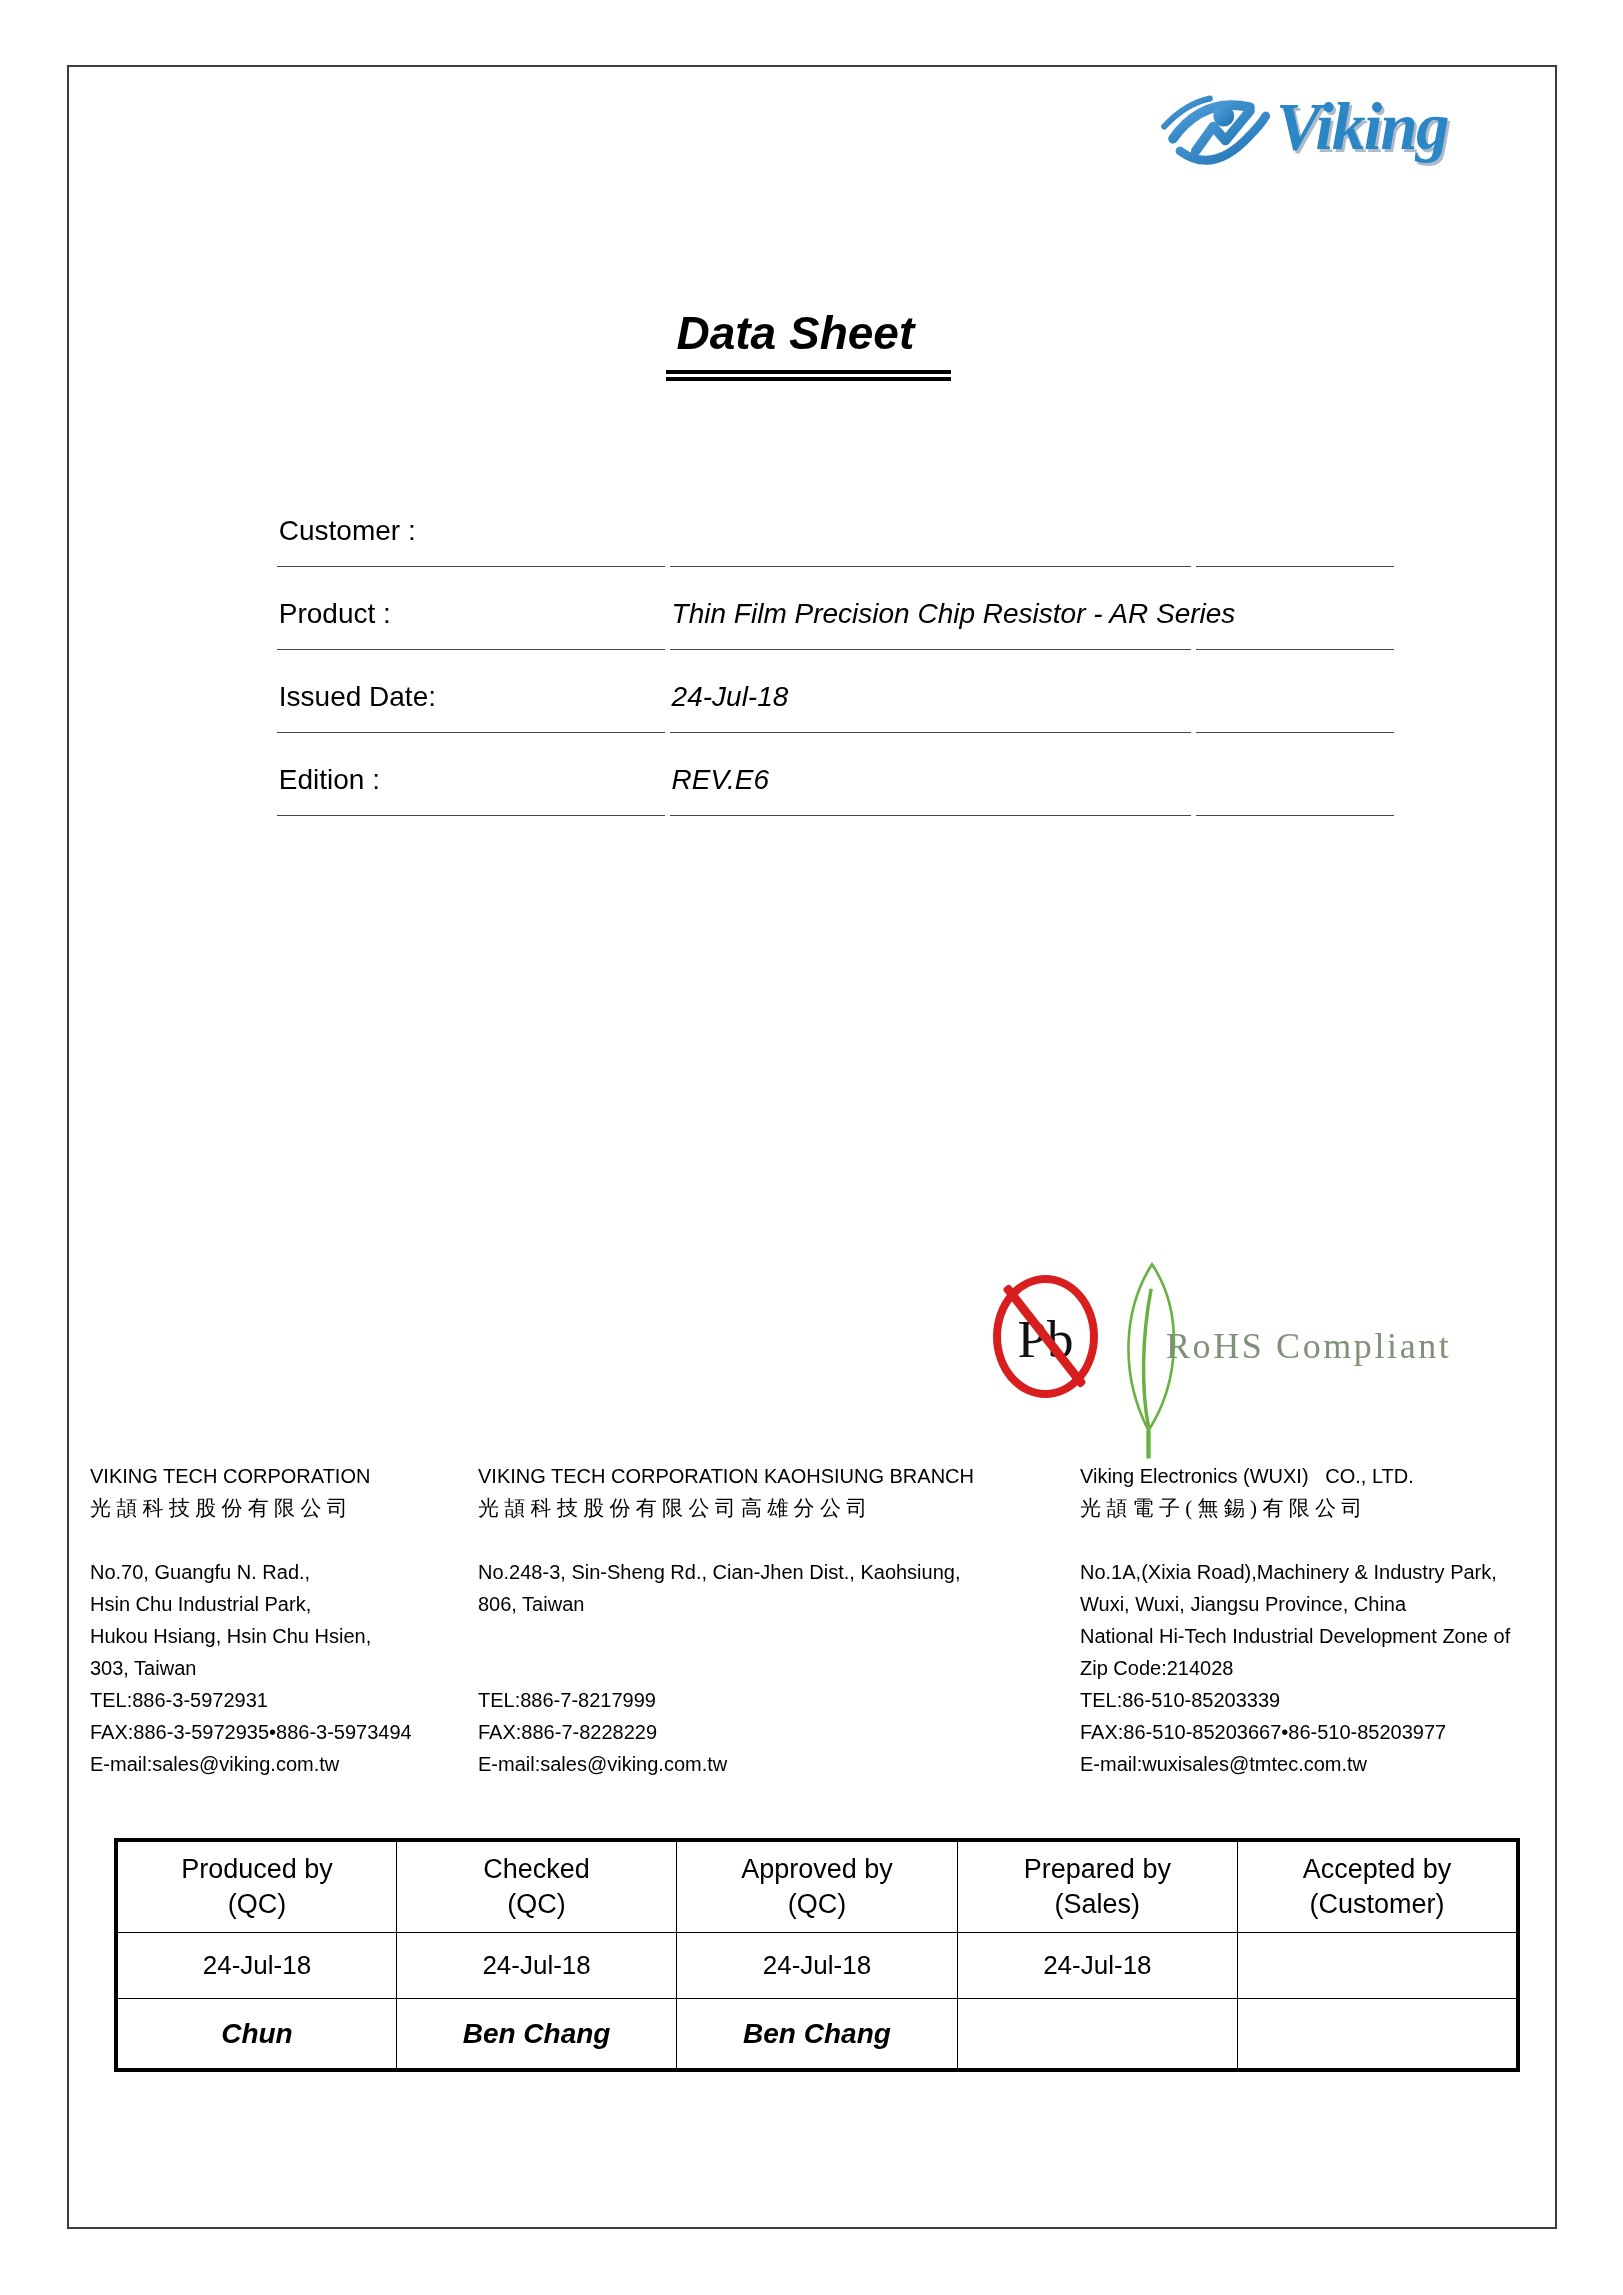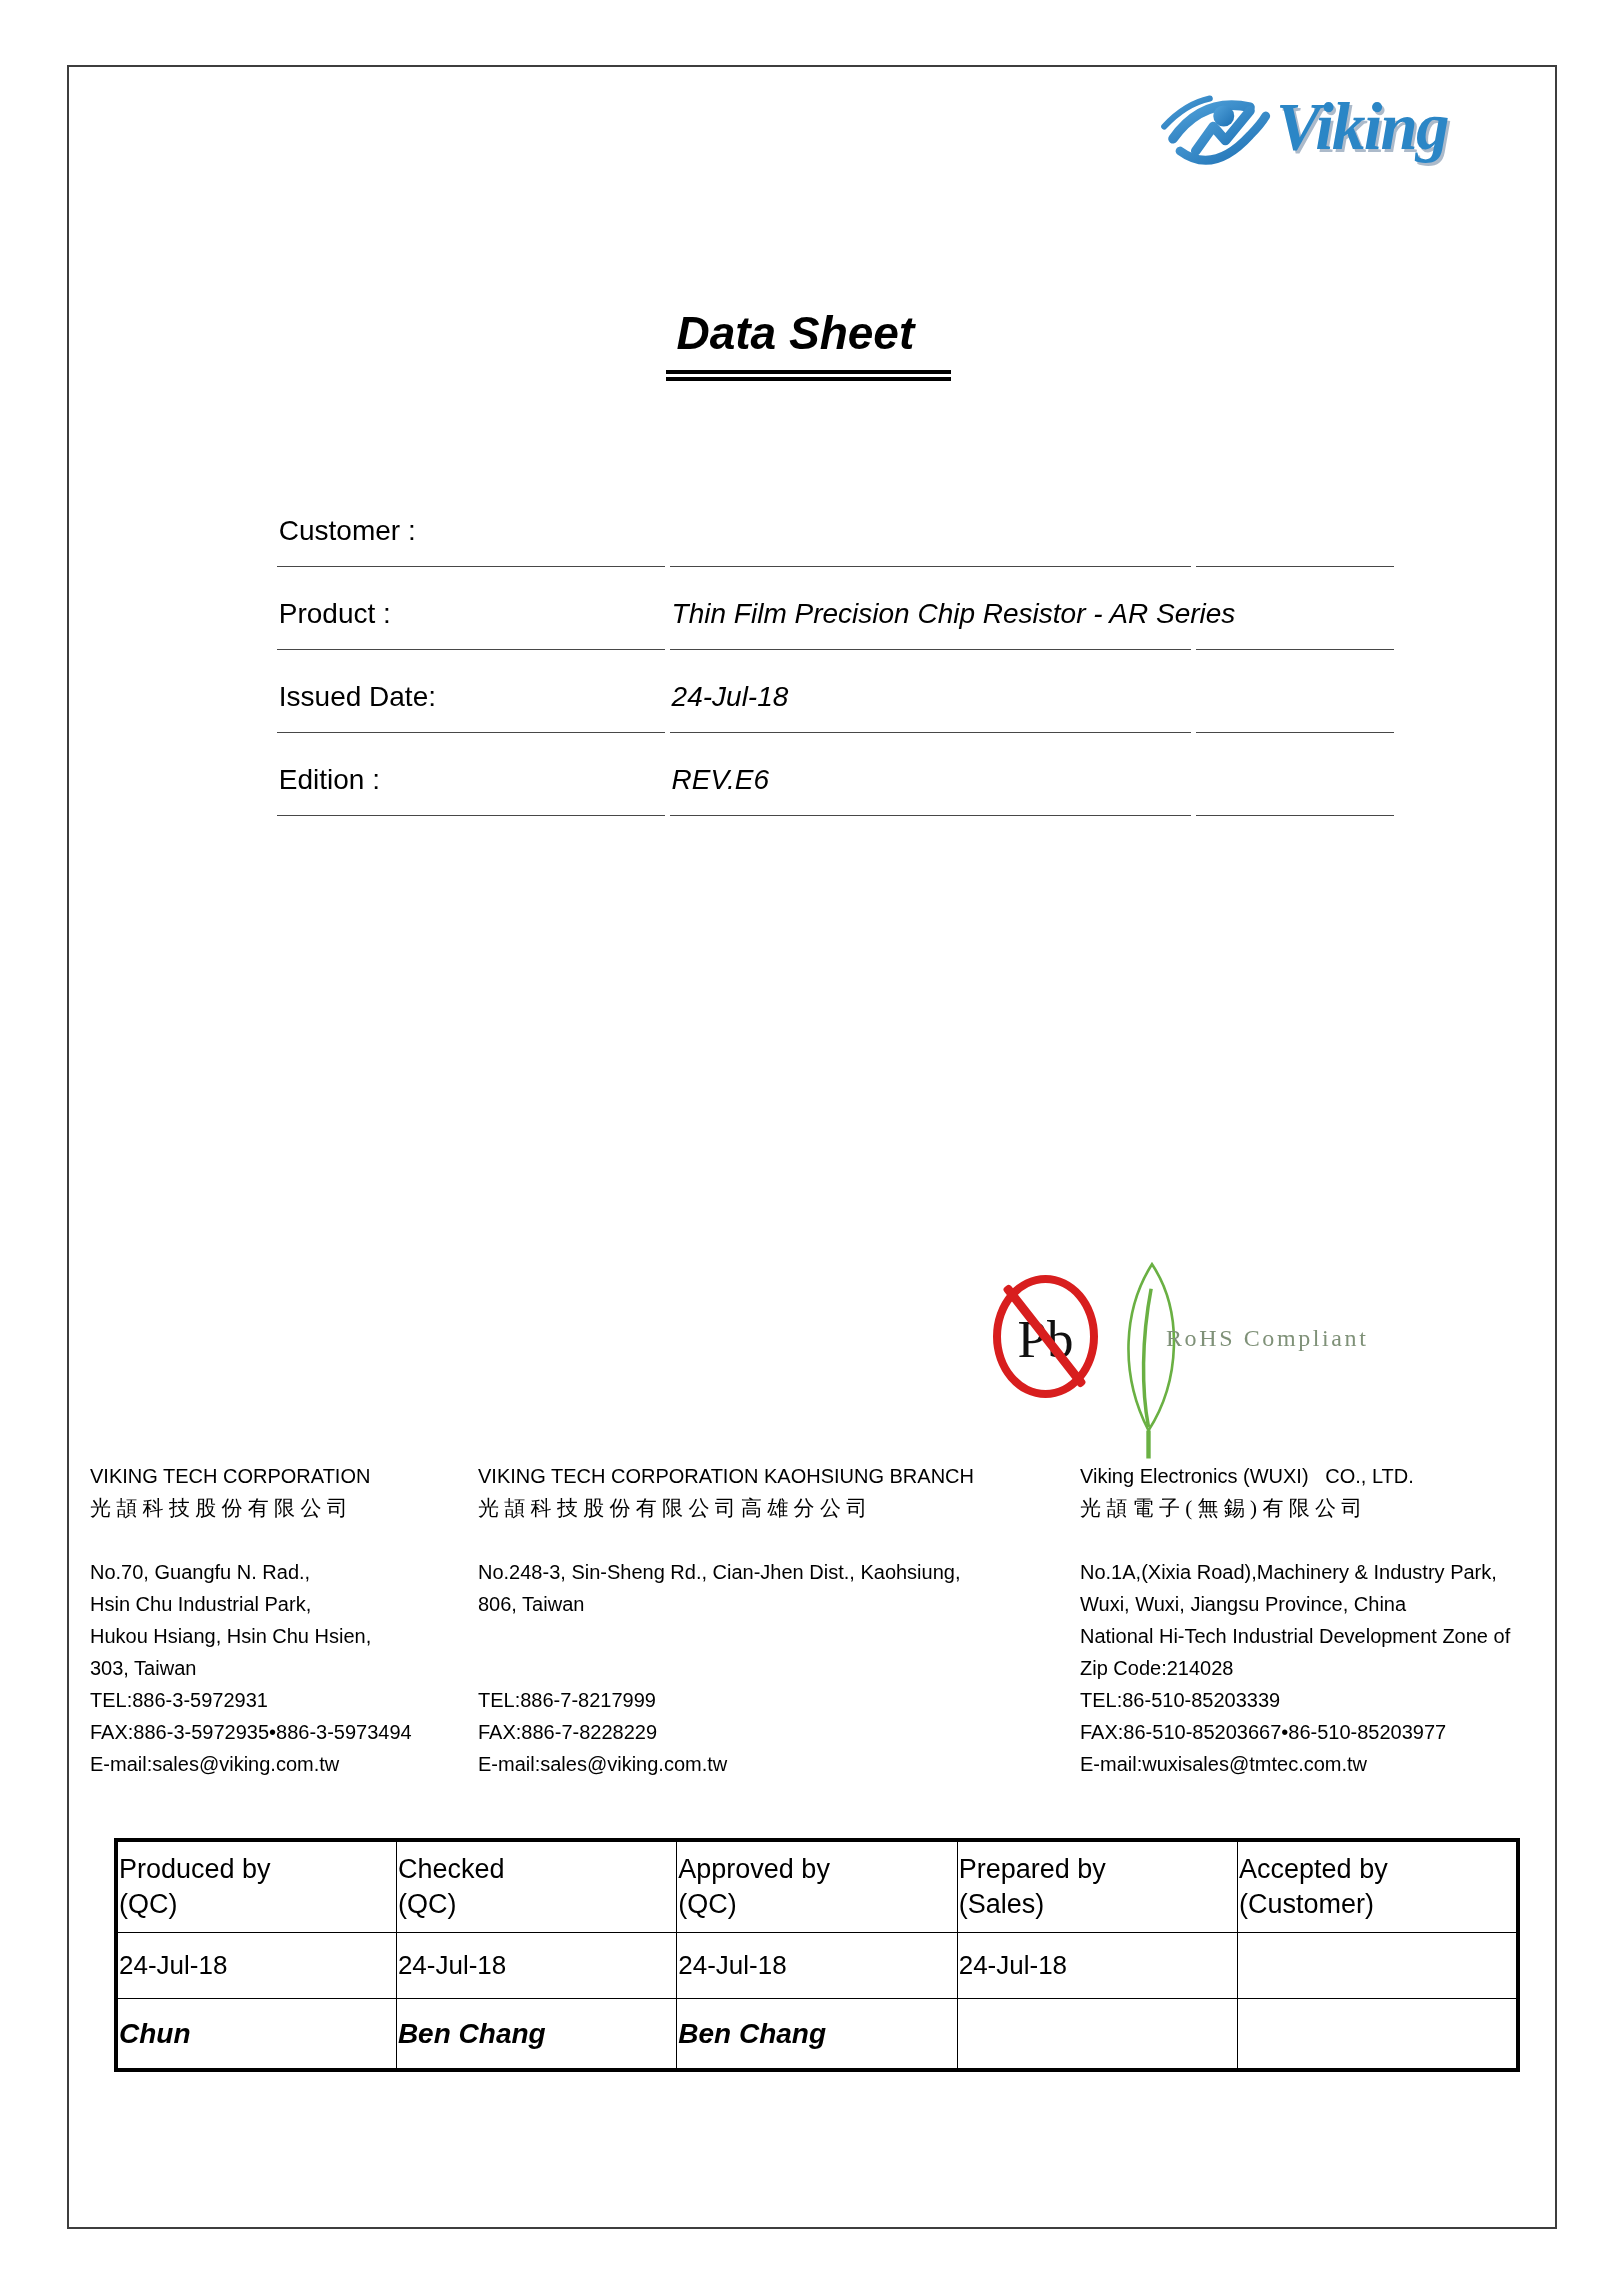--- a/index.html
+++ b/index.html
@@ -48,36 +48,36 @@
   }
   .pb-text {
     position:absolute; left:0; top:0; width:100%; height:100%;
     display:flex; align-items:center; justify-content:center;
     font-family:"Liberation Serif", serif; font-size:53px; color:#111;
     padding-top:5.3px; box-sizing:border-box;text-align:center;
   }
   .leaf { position:absolute; left:1110px; top:1259px; }
   .rohs {
     position:absolute; left:1166px; top:1325px;
-    font-family:"Liberation Serif", serif; font-size:24px; color:#7f9178;
+    font-family:"Liberation Serif", serif; font-size:36px; color:#7f9178;
     letter-spacing:2.6px; white-space:nowrap;
   }
   
   .addr { position:absolute; top:1460px; font-size:20px; }
   .addr .line { line-height:32px; height:32px; white-space:pre; }
   .addr .cjk {
     font-family:"Liberation Serif", serif; letter-spacing:5.3px; font-size:21px;
   }
   .addr1 { left:90px;  width:394px; }
   .addr2 { left:478px;  width:570px; }
   .addr3 { left:1052px; width:526px;margin-left:28px; }
   
   table.approval {
     position:absolute; left:114px; top:1838px; width:1406px;
-    border-collapse:collapse; table-layout:fixed; text-align:left;
+    border-collapse:collapse; table-layout:fixed; text-align:center;
   }
   table.approval td { border:1.8px solid #000; }
   table.approval { border:4.4px solid #000; }
   tr.app-head td { height:88px; font-size:27px; line-height:35px; white-space:pre-line; }
   tr.app-date td { height:63px; font-size:26px; }
   tr.app-sign td { height:67px; font-size:28px; font-weight:bold; font-style:italic; }
 </style>
 </head>
 <body>
 

